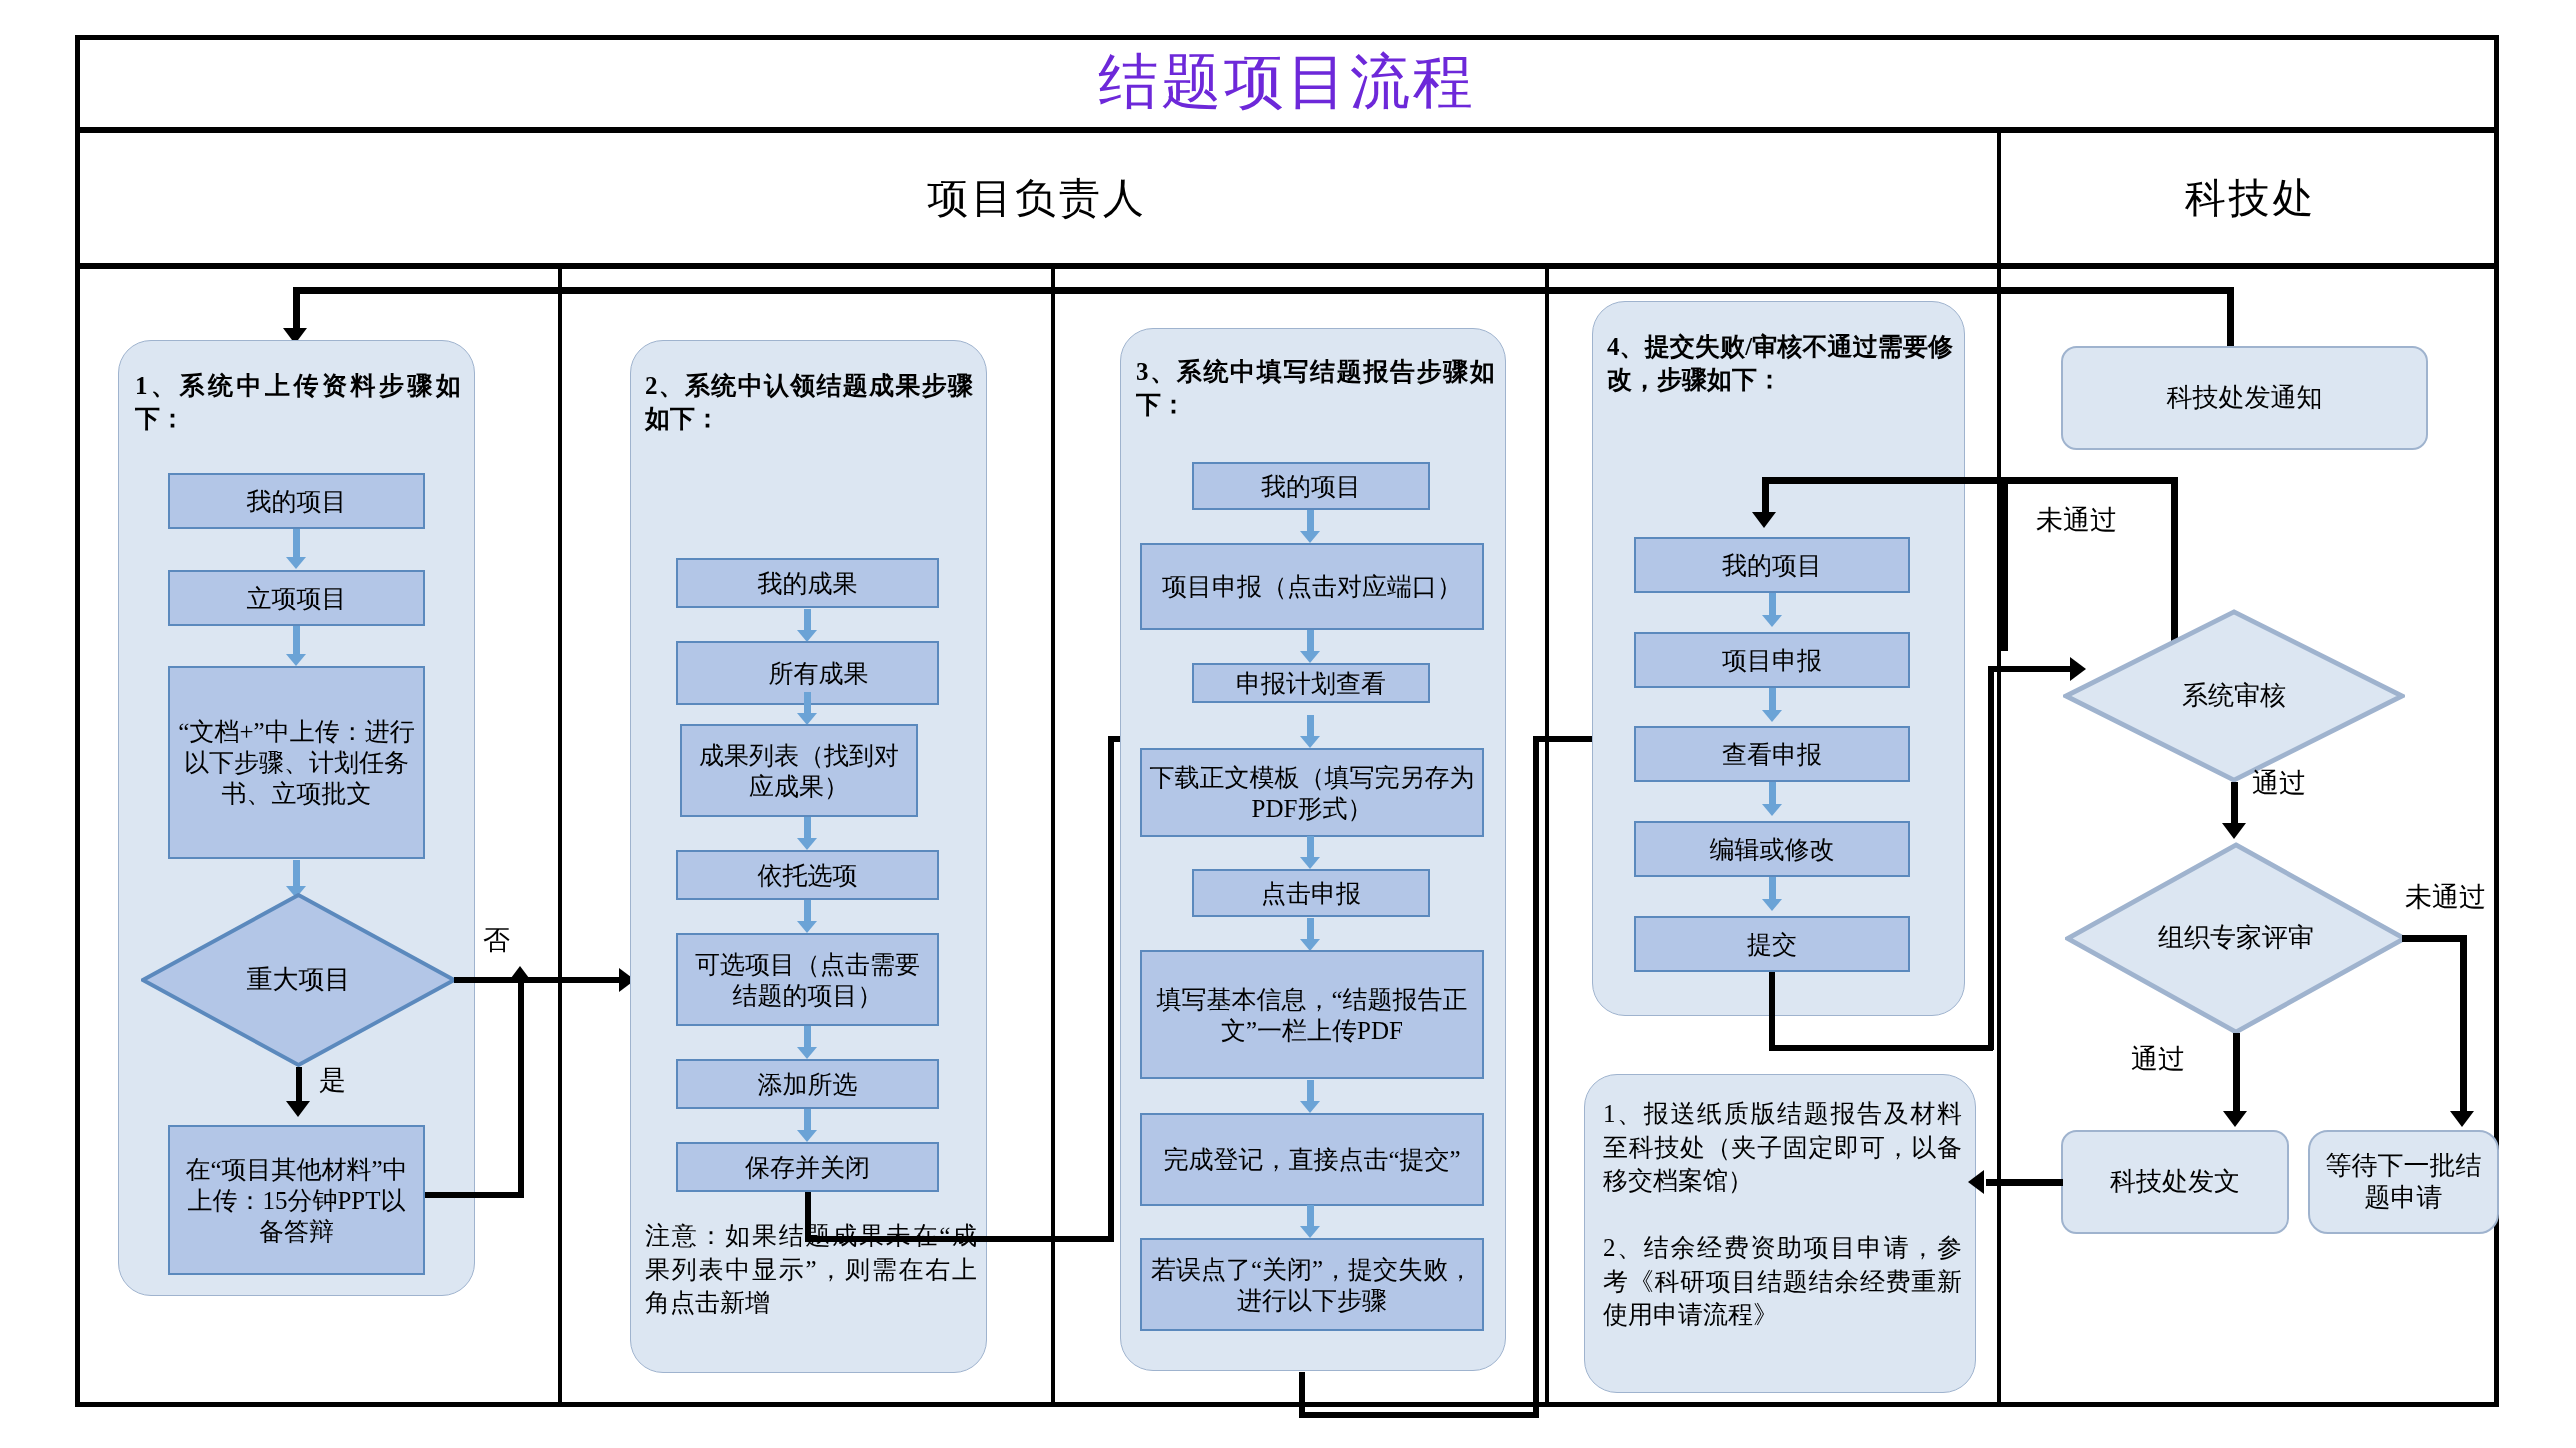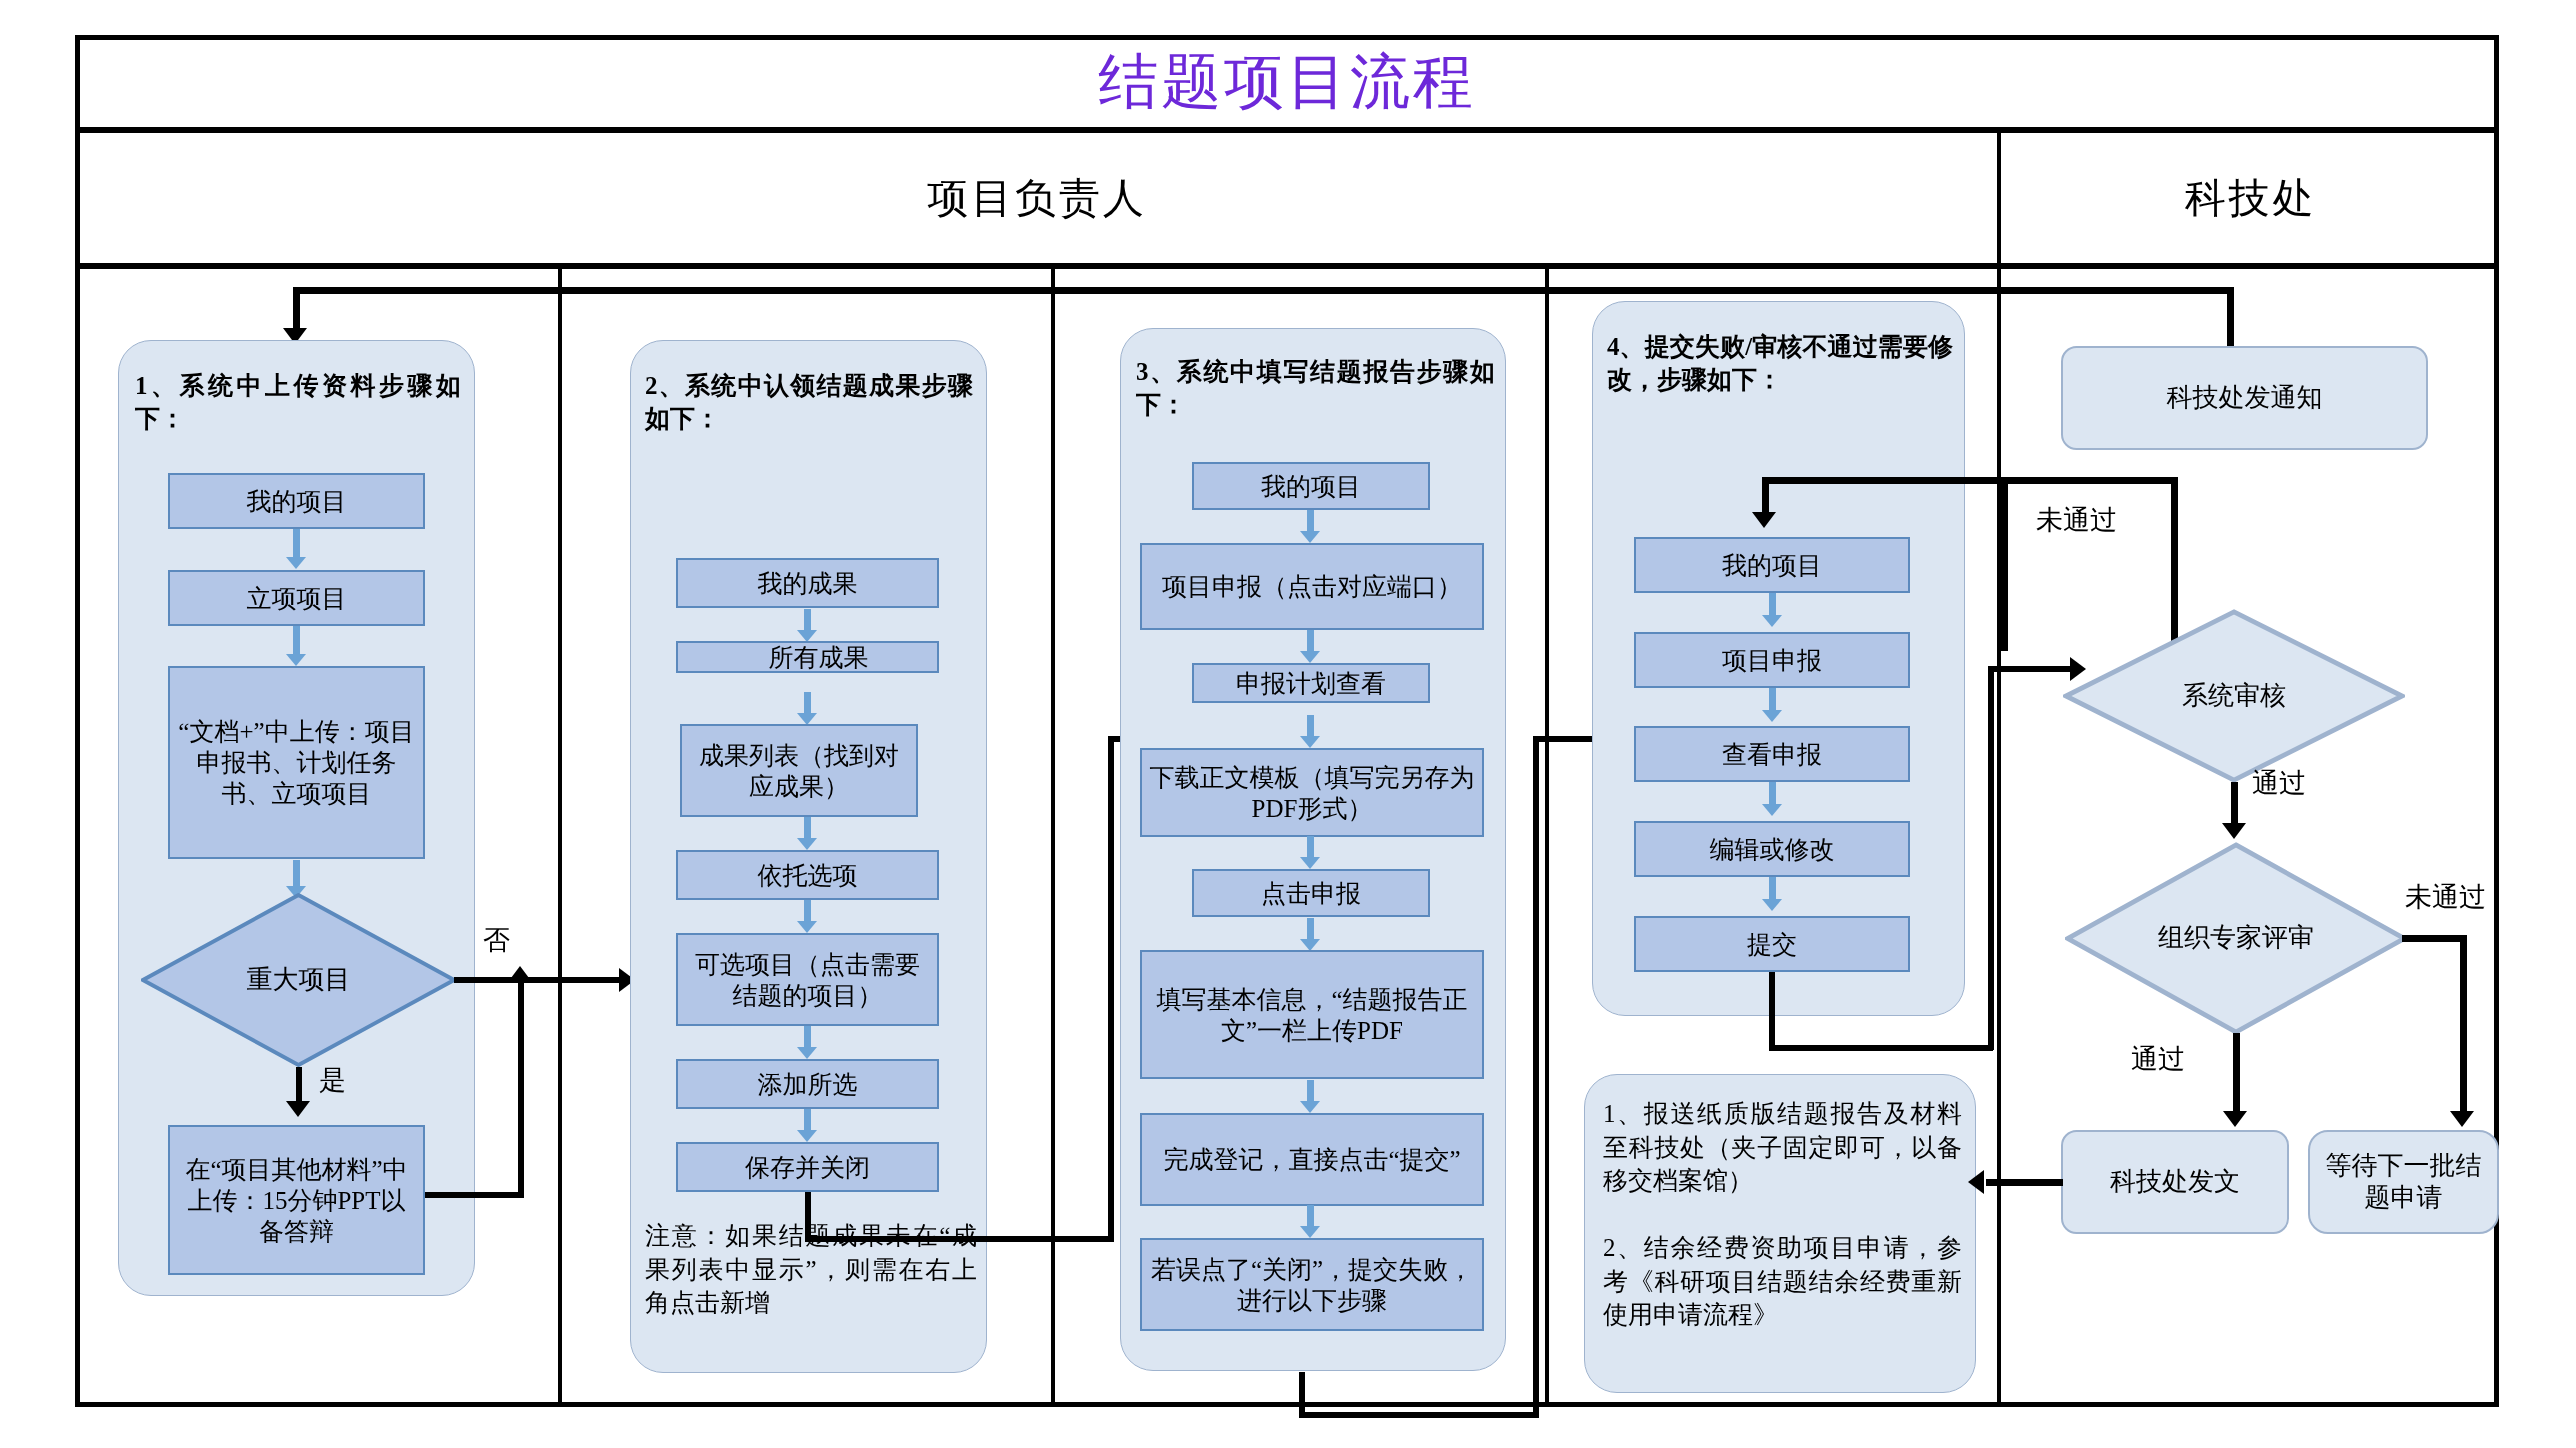--- a/index.html
+++ b/index.html
@@ -110,21 +110,21 @@
       <div class="head" style="top:28px;"></div>
   </div>
 
   <div class="pbox" style="left:168px;top:570px;width:257px;height:56px;">立项项目</div>
   <div class="barrow" style="left:277px;top:626px;width:39px;height:41px;">
     <div class="shaft" style="height:28px;"></div>
       <div class="head" style="top:28px;"></div>
   </div>
 
   <div class="pbox" style="left:168px;top:666px;width:257px;height:193px;">
-    <span>“文档+”中上传：项目申报书、计划任务书、立项项目</span>
+    <span>“文档+”中上传：进行以下步骤、计划任务书、立项批文</span>
   </div>
   <div class="barrow" style="left:277px;top:860px;width:39px;height:39px;">
     <div class="shaft" style="height:26px;"></div>
       <div class="head" style="top:26px;"></div>
   </div>
 
   <div class="diamond" style="left:141px;top:893px;width:315px;height:174px;">
     <svg viewBox="0 0 326 180" preserveAspectRatio="none">
       <polygon points="163,2 324,90 163,178 2,90" fill="#b3c6e7" stroke="#5b89bd" stroke-width="4"></polygon>
     </svg>
@@ -149,21 +149,21 @@
   <div class="kright" style="left:619px;top:968px;"></div>
 
   <div class="group" style="left:630px;top:340px;width:357px;height:1033px;"></div>
   <div class="group-head" style="left:645px;top:369px;width:328px;">2、系统中认领结题成果步骤如下：</div>
 
   <div class="pbox" style="left:676px;top:558px;width:263px;height:50px;">我的成果</div>
   <div class="barrow" style="left:788px;top:609px;width:39px;height:33px;">
     <div class="shaft" style="height:21px;"></div>
       <div class="head" style="top:21px;"></div>
   </div>
-  <div class="pbox" style="left:676px;top:641px;width:263px;height:32px;padding-left:28px;">所有成果</div>
+  <div class="pbox" style="left:676px;top:641px;width:263px;height:64px;padding-left:28px;">所有成果</div>
   <div class="barrow" style="left:788px;top:692px;width:39px;height:33px;">
     <div class="shaft" style="height:21px;"></div>
       <div class="head" style="top:21px;"></div>
   </div>
   <div class="pbox" style="left:680px;top:724px;width:238px;height:93px;">成果列表（找到对应成果）</div>
   <div class="barrow" style="left:788px;top:817px;width:39px;height:33px;">
     <div class="shaft" style="height:21px;"></div>
       <div class="head" style="top:21px;"></div>
   </div>
   <div class="pbox" style="left:676px;top:850px;width:263px;height:50px;">依托选项</div>

